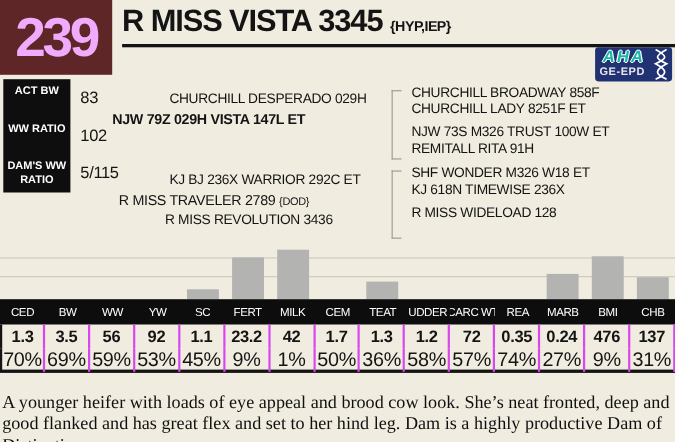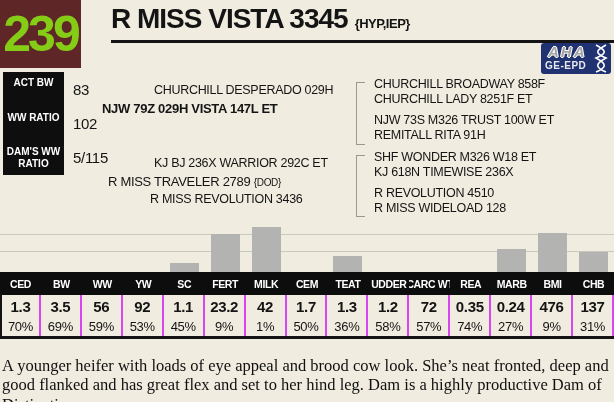--- a/index.html
+++ b/index.html
@@ -6,22 +6,22 @@
   .page {
     position:relative; width:614px; height:402px;
     background:#f0ecdf; color:#141414;
     font-family:"Liberation Sans", sans-serif;
     overflow:hidden;
   }
   .b { font-weight:bold; }
 
   
   .lot-box {
-    position:absolute; left:0; top:0; width:81px; height:68px;
-    background:#5f2628; color:#84cc16;
+    position:absolute; left:0; top:0; width:102px; height:68px;
+    background:#5f2628; color:#f0abfc;
     display:flex; align-items:center; justify-content:center;
     font-size:50px; font-weight:bold; letter-spacing:-3px;
   }
   .title-row {
     position:absolute; left:111px; top:3px;
     display:flex; align-items:baseline; gap:7px; white-space:nowrap;
   }
   .title { font-size:28px; font-weight:bold; letter-spacing:-1px; }
   .title-suffix { font-size:13px; font-weight:bold; letter-spacing:-0.5px; }
   .title-rule { position:absolute; left:111px; top:40px; width:503px; height:3px; background:#141414; }
@@ -31,21 +31,21 @@
   }
   .reg-row .sp4 { margin-left:4px; }
   .reg-row .sp18 { margin-left:18px; }
   .reg-row .sp5 { margin-left:5px; }
 
   .logo {
     position:absolute; left:541px; top:43px; width:70px; height:31px;
     background:#203272; border-radius:3px;
   }
   .logo-aha {
-    position:absolute; left:7px; top:0px; color:#a3a3a3;
+    position:absolute; left:7px; top:0px; color:#14b8a6;
     font-weight:bold; font-style:italic; font-size:15px; letter-spacing:2px;
     text-shadow:-1px 0 0 #fff, 1px 0 0 #fff, 0 -1px 0 #fff, 0 1px 0 #fff;
   }
   .logo-geepd {
     position:absolute; left:4px; top:17px; color:#e9e9ef;
     font-size:10px; font-weight:bold; letter-spacing:0.5px;
   }
   .logo-helix { position:absolute; right:1px; top:1px; }
 
   
@@ -84,38 +84,38 @@
   .bar-row { position:absolute; left:0; bottom:0; width:614px; height:46px;
     display:grid; grid-template-columns:repeat(15,1fr); }
   .bar-cell { display:flex; align-items:flex-end; justify-content:center; height:100%; }
   .bar { width:29px; background:#b3b3b1; }
 
   
   .abbr-row {
     position:absolute; left:0; top:272px; width:614px; height:23px;
     background:#0d0d0d; display:grid; grid-template-columns:repeat(15,1fr);
   }
-  .abbr { color:#ffffff; font-weight:bold; font-size:10.5px; letter-spacing:-0.4px;
+  .abbr { color:#ffffff; font-weight:normal; font-size:10.5px; letter-spacing:-0.4px;
     display:flex; align-items:center; justify-content:center; white-space:nowrap; overflow:hidden; }
   .val-row {
     position:absolute; left:0; top:295px; width:614px; height:22px;
     display:grid; grid-template-columns:repeat(15,1fr);
   }
   .pct-row {
     position:absolute; left:0; top:317px; width:614px; height:19px;
     display:grid; grid-template-columns:repeat(15,1fr);
     border-bottom:3px solid #141414; box-sizing:content-box;
   }
   .val, .pct {
     display:flex; align-items:center; justify-content:center;
     border-right:2px solid #d946ef; white-space:nowrap;
   }
   .val.first, .pct.first { border-left:2px solid #141414; }
   .val { font-size:15px; font-weight:bold; letter-spacing:-0.3px; }
-  .pct { font-size:13px; letter-spacing:-0.3px; }
+  .pct { font-size:18px; letter-spacing:-0.3px; }
 
   
   .desc {
     position:absolute; left:2px; top:339px; width:611px;
     font-family:"Liberation Serif", serif; font-size:16.5px; line-height:1.2; color:#101010;
   }
 </style>
 </head>
 <body>
 
@@ -173,21 +173,20 @@
   </div>
   <div class="ped-right pr2">
     <div>NJW 73S M326 TRUST 100W ET</div>
     <div>REMITALL RITA 91H</div>
   </div>
   <div class="ped-right pr3">
     <div>SHF WONDER M326 W18 ET</div>
     <div>KJ 618N TIMEWISE 236X</div>
   </div>
   <div class="ped-right pr4">
-    <div>R REVOLUTION 4510</div>
     <div>R MISS WIDELOAD 128</div>
   </div>
 
   <div class="bar-area">
     <div class="gridline gl2"></div>
     <div class="gridline gl1"></div>
     <div class="bar-row" id="barRow">
         <div class="bar-cell"></div>
         <div class="bar-cell"></div>
         <div class="bar-cell"></div>

